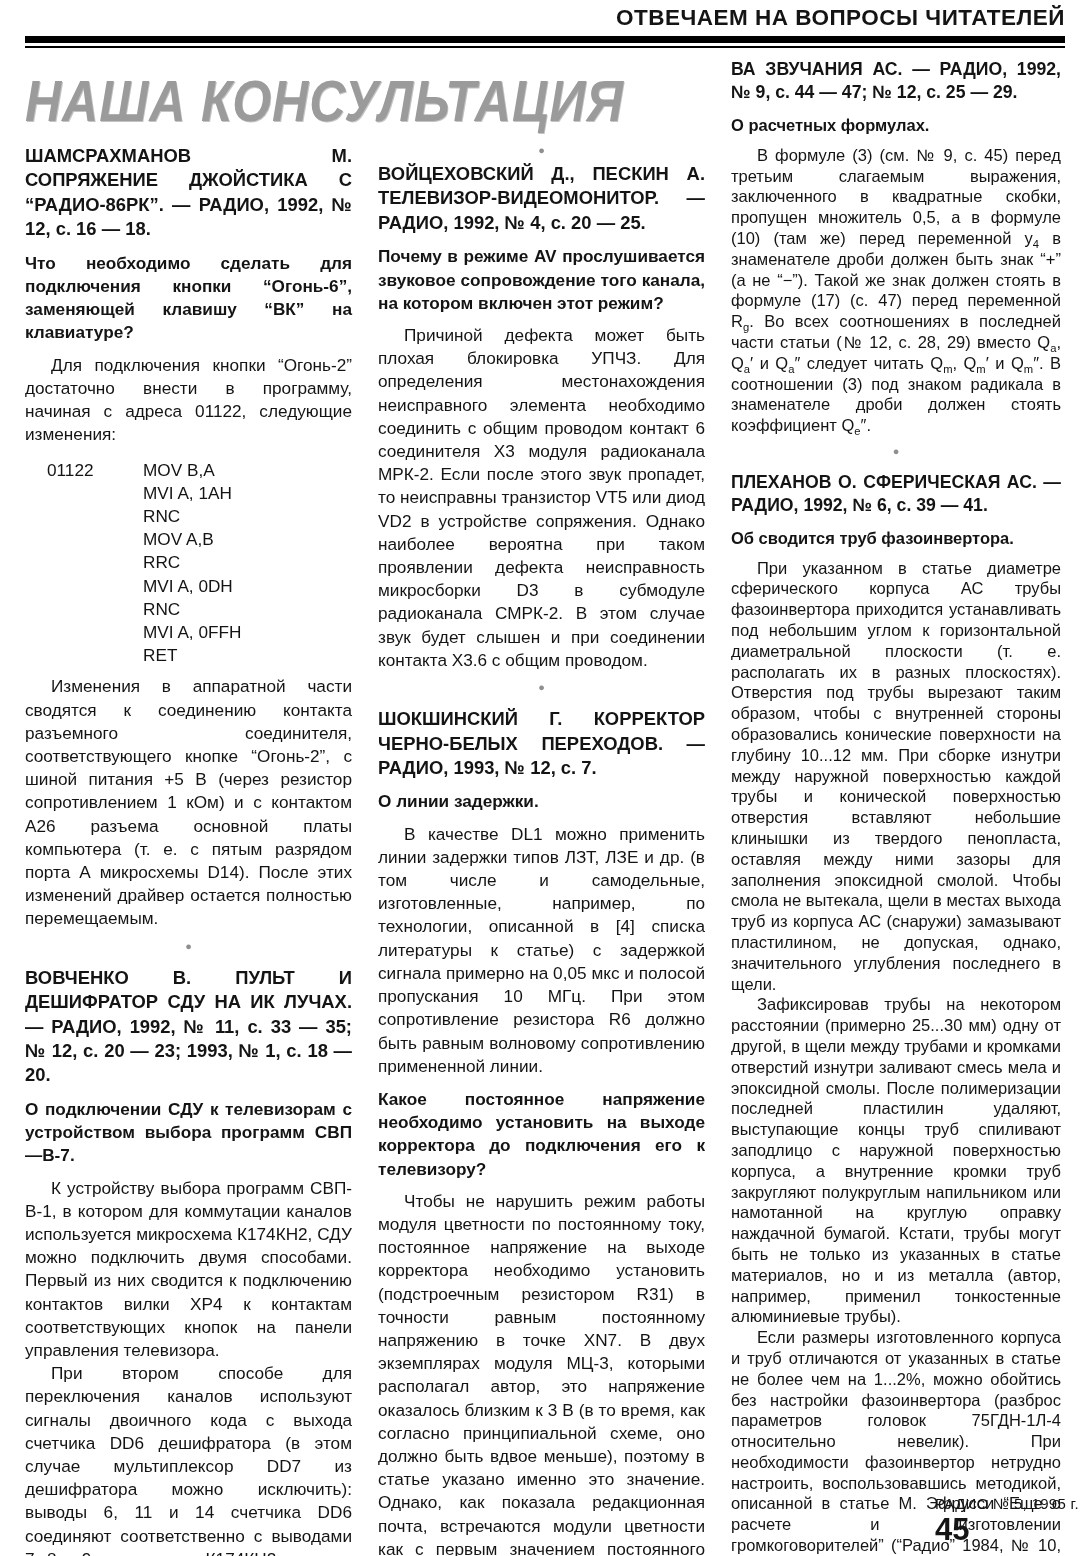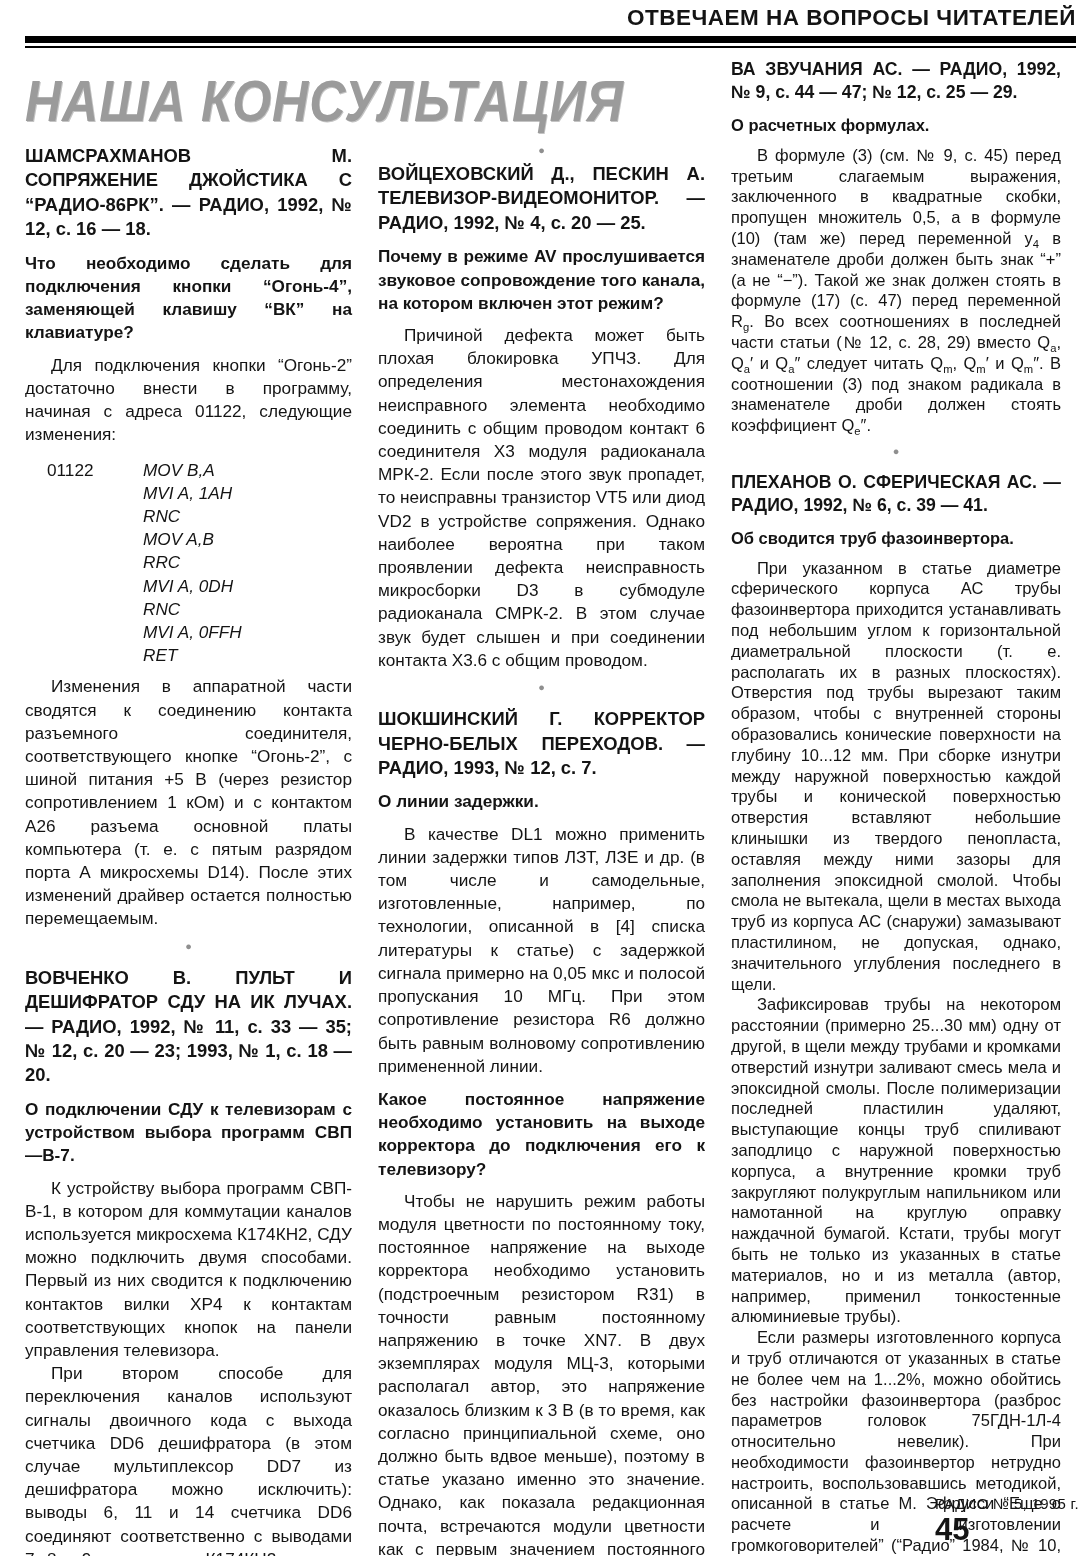--- a/index.html
+++ b/index.html
@@ -5,21 +5,21 @@
   html,body{margin:0;padding:0;background:#e8e8e8;}
   .page{
     position:relative;
     width:1090px;height:1556px;
     margin:0 auto;
     background:#ffffff;
     color:#141414;
     font-family:"Liberation Sans", sans-serif;
     overflow:hidden;
     box-sizing:border-box;
-    padding:2px 14px 0 25px;
+    padding:2px 25px 0 25px;
   }
   .kicker{
     text-align:right;
     font-weight:700;
     font-size:22.5px;
     letter-spacing:.5px;
     padding:3px 0 5px 0;
   }
   .rule{
     border-top:7px solid #000;
@@ -73,21 +73,21 @@
   p.body{margin:0;text-indent:26px;}
   .orn{
     text-align:center;
     color:#8f8f8f;
     font-size:11px;
     line-height:12px;
     margin:9px 0 6px 0;
   }
   .code{display:flex;margin:12px 0 8px 0;}
   .code-addr{width:118px;padding-left:22px;box-sizing:border-box;}
-  .code-lines div{white-space:pre;font-style:italic;}
+  .code-lines div{white-space:pre;}
   sub{font-size:68%;line-height:0;}
   .footer{
     position:absolute;
     right:25px;bottom:8px;
     display:flex;align-items:baseline;flex-direction:column;
   }
   .fjournal{font-size:15px;letter-spacing:.3px;}
   .fpage{font-size:31px;font-weight:800;margin-left:14px;text-align:right;}
 </style>
 </head>
@@ -101,21 +101,21 @@
   <div class="cols">
 
     <div class="colpair">
       <div class="logo">
         <span class="logo-text">НАША КОНСУЛЬТАЦИЯ</span>
       </div>
       <div class="pair-inner">
 
         <div class="col">
           <div class="ref first">ШАМСРАХМАНОВ М. СОПРЯЖЕНИЕ ДЖОЙСТИКА С “РАДИО-86РК”. — РАДИО, 1992, № 12, с. 16 — 18.</div>
-          <div class="question">Что необходимо сделать для подключения кнопки “Огонь-4”, заменяющей клавишу “ВК” на клавиатуре?</div>
+          <div class="question">Что необходимо сделать для подключения кнопки “Огонь-6”, заменяющей клавишу “ВК” на клавиатуре?</div>
           <p class="body">Для подключения кнопки “Огонь-2” достаточно внести в программу, начиная с адреса 01122, следующие изменения:</p>
 
           <div class="code">
             <div class="code-addr">01122</div>
             <div class="code-lines">
               <div>MOV B,A</div>
               <div>MVI A, 1AH</div>
               <div>RNC</div>
               <div>MOV A,B</div>
               <div>RRC</div>

